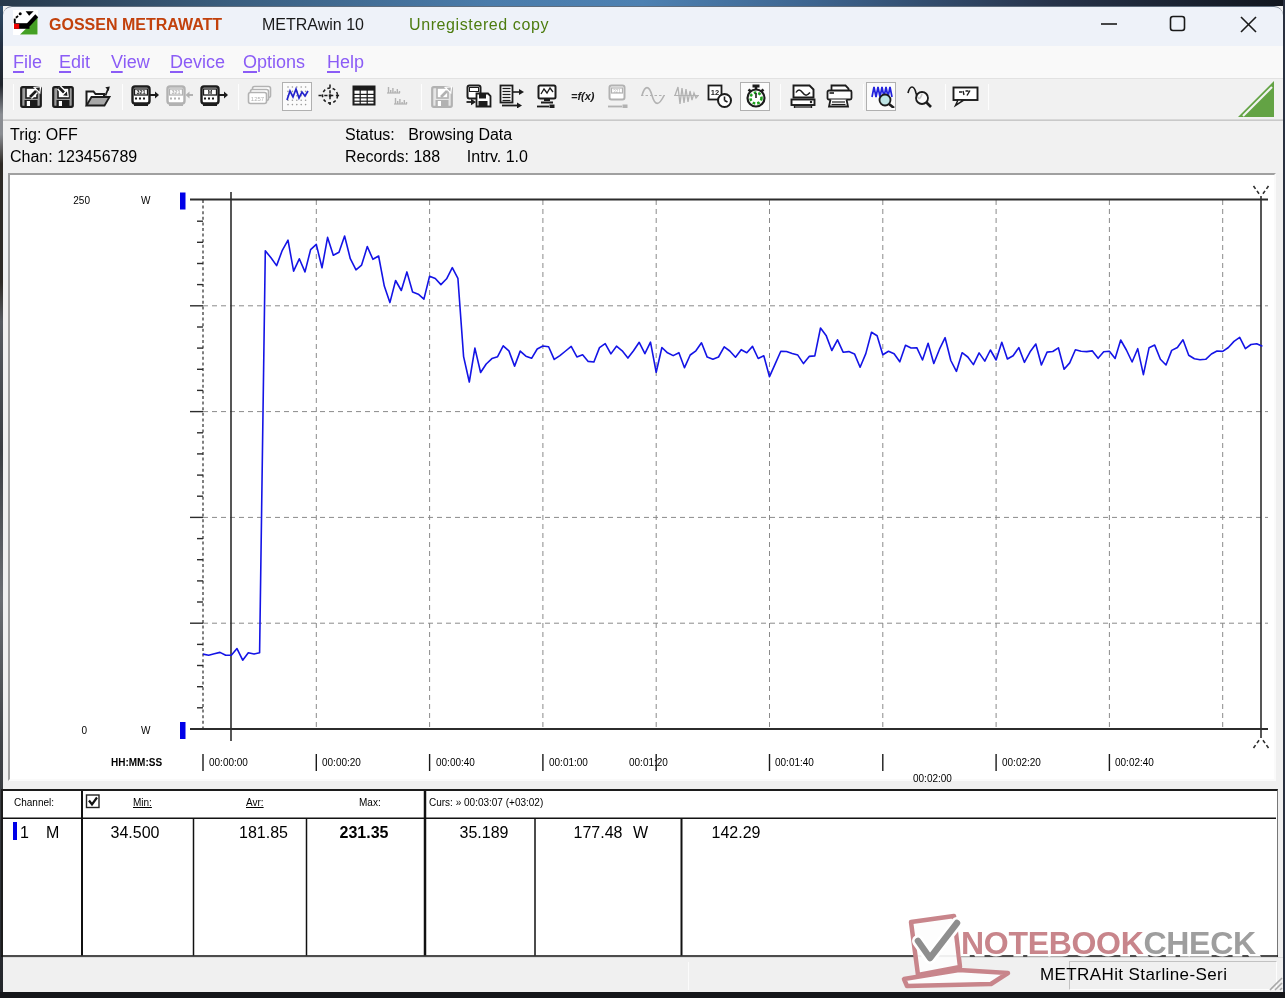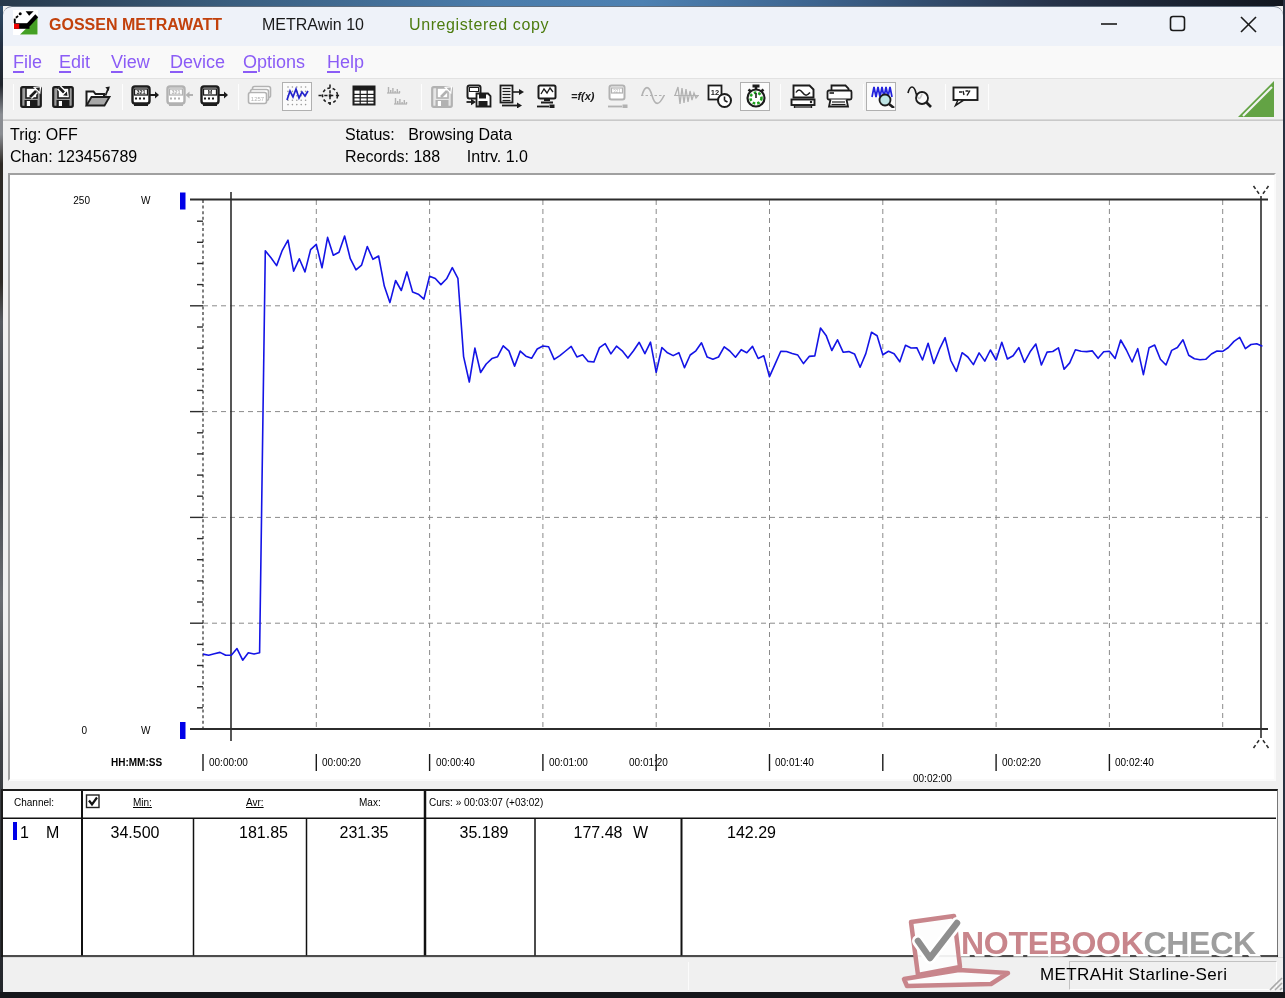--- a/index.html
+++ b/index.html
@@ -191,25 +191,25 @@
 </svg>
 <div class="t f15" style="left:14px; top:795px;">Channel:</div>
 <div class="t f15" style="left:133px; top:795px;text-decoration:underline;">Min:</div>
 <div class="t f15" style="left:246px; top:795px;text-decoration:underline;">Avr:</div>
 <div class="t f15" style="left:359px; top:795px;">Max:</div>
 <div class="t f15" style="left:429px; top:795px;">Curs: » 00:03:07 (+03:02)</div>
 <div class="t f16" style="left:20px; top:824px;">1</div>
 <div class="t f16" style="left:46px; top:824px;">M</div>
 <div class="t f16" style="left:95px; top:824px; width:80px; text-align:center;">34.500</div>
 <div class="t f16" style="left:208px; top:824px; width:80px; text-align:right;">181.85</div>
-<div class="t f16" style="left:324px; top:824px; width:80px; text-align:center;">231.35</div>
+<div class="t f16" style="left:324px; top:824px; width:80px; text-align:center;font-weight:bold;">231.35</div>
 <div class="t f16" style="left:444px; top:824px; width:80px; text-align:center;">35.189</div>
 <div class="t f16" style="left:558px; top:824px; width:80px; text-align:center;">177.48</div>
 <div class="t f16" style="left:633px; top:824px;">W</div>
-<div class="t f16" style="left:696px; top:824px; width:80px; text-align:right;">142.29</div>
+<div class="t f16" style="left:696px; top:824px; width:80px; text-align:center;">142.29</div>
 
 <div class="abs" style="left:688px; top:962px; width:1px; height:28px; background:#d6d6d6; border-right:1px solid #fbfbfb;"></div>
 <div class="abs" style="left:1069px; top:961px; width:208px; height:29px; border:1px solid; border-color:#c2c2c2 #fdfdfd #fdfdfd #c2c2c2;"></div>
 <div class="t" style="left:1040px; top:965px; font-size:17px; letter-spacing:0.4px;">METRAHit Starline-Seri</div>
 <svg class="abs" style="left:1266px; top:974px;" width="18" height="18" viewBox="0 0 18 18">
   <g stroke="#a8a8a8" stroke-width="1.6">
     <line x1="4" y1="16" x2="16" y2="4"></line>
     <line x1="9" y1="16" x2="16" y2="9"></line>
     <line x1="14" y1="16" x2="16" y2="14"></line>
   </g>

